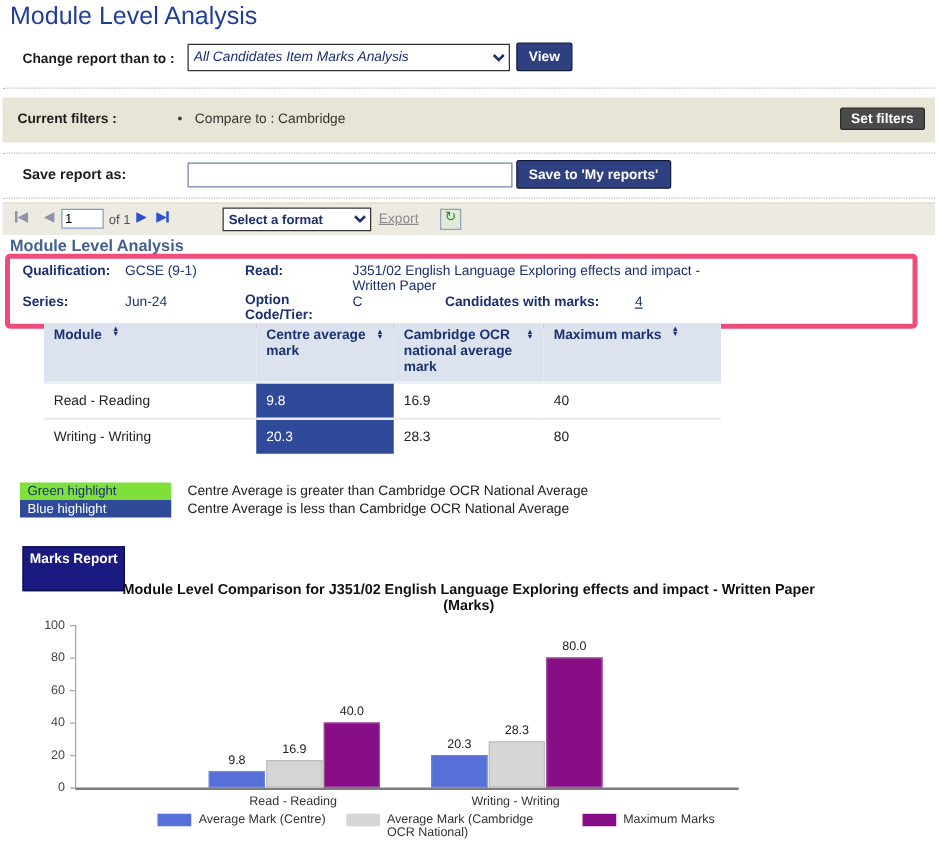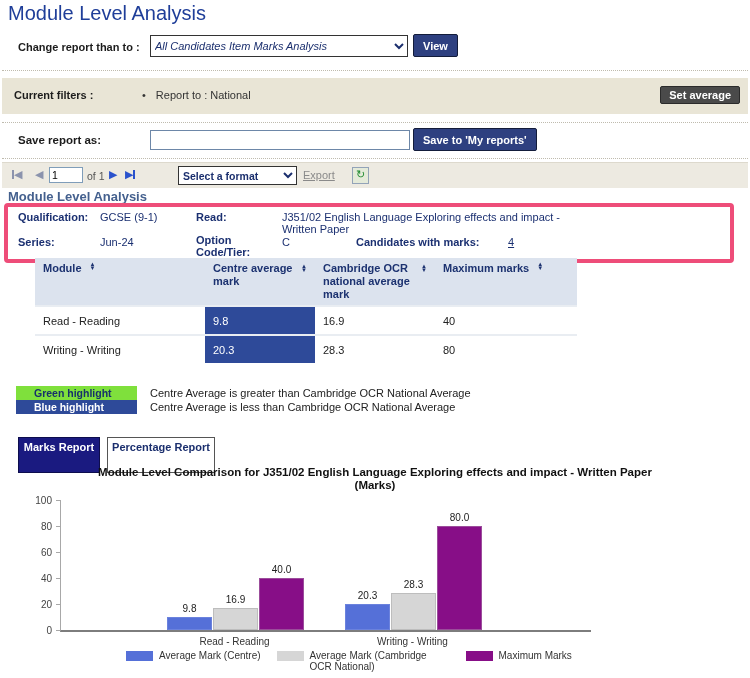--- a/index.html
+++ b/index.html
@@ -66,21 +66,21 @@
   tr.bold-row td{font-weight:bold;}
   td.centre-cell{color:#fff;}
   .centre-link{color:#fff;font-weight:bold;text-decoration:underline;cursor:pointer;}
   .sort{color:#1c3270;font-size:6px;line-height:4px;display:inline-block;vertical-align:2px;margin-left:8px;cursor:pointer;}
   .sort span{display:block;}
   .sort-abs{position:absolute;right:8px;top:6px;margin-left:0;}
 
   
   .key-row{left:16px;height:14px;font-size:10.5px;line-height:14px;}
   #key-green{top:386px;} #key-blue{top:400px;}
-  .key-swatch{position:absolute;left:0;top:0;width:121px;height:14px;padding-left:18px;box-sizing:border-box;font-weight:bold;}
+  .key-swatch{position:absolute;left:0;top:0;width:121px;height:14px;padding-left:6px;box-sizing:border-box;}
   #key-green .key-swatch{color:#17306b;}
   #key-blue .key-swatch{color:#fff;}
   .key-desc{position:absolute;left:134px;top:0;width:480px;color:#222;font-size:11px;}
 
   
   .tab{position:absolute;top:437px;height:36px;font-size:11px;font-weight:bold;text-align:center;line-height:19px;cursor:pointer;box-sizing:border-box;}
   #tab-marks{left:18px;width:82px;background:#1a1a80;color:#fff;border:1px solid #0d0d4d;}
   #tab-percentage{left:107px;width:108px;background:#fff;color:#1b2f6e;border:1px solid #555;}
 
   
@@ -107,22 +107,22 @@
   <div class="abs" id="report-type-label">Change report than to :</div>
   <select class="abs" id="report-type-select">
     <option>All Candidates Item Marks Analysis</option>
   </select>
   <button class="abs navy-btn" id="view-btn">View</button>
 
   <div class="abs dotted" id="dot1"></div>
 
   <div class="abs" id="filters-bar">
     <span class="abs" id="filters-label">Current filters :</span>
-    <span class="abs" id="filter-item"><span id="filter-bullet">•</span><span>Report to : National</span></span>
-    <button id="set-filters-btn">Set average</button>
+    <span class="abs" id="filter-item"><span id="filter-bullet">•</span><span>Compare to : Cambridge</span></span>
+    <button id="set-filters-btn">Set filters</button>
   </div>
 
   <div class="abs dotted" id="dot2"></div>
 
   <span class="abs" id="save-label">Save report as:</span>
   <input class="abs" id="save-input" value="" style="">
   <button class="abs navy-btn" id="save-btn">Save to 'My reports'</button>
 
   <div class="abs dotted" id="dot3"></div>
 
@@ -197,21 +197,20 @@
   <div class="abs key-row" id="key-green">
     <span class="key-swatch" style="background: rgb(127, 224, 60);">Green highlight</span>
     <span class="key-desc">Centre Average is greater than Cambridge OCR National Average</span>
   </div>
   <div class="abs key-row" id="key-blue">
     <span class="key-swatch" style="background: rgb(46, 74, 153);">Blue highlight</span>
     <span class="key-desc">Centre Average is less than Cambridge OCR National Average</span>
   </div>
 
   <div class="tab" id="tab-marks">Marks Report</div>
-  <div class="tab" id="tab-percentage">Percentage Report</div>
 
   <div class="abs" id="chart-title">Module Level Comparison for J351/02 English Language Exploring effects and impact - Written Paper (Marks)</div>
 
   <div class="abs" id="chart">
     <div id="plot">
         <div class="bar" style="left: 106px; width: 45px; height: 13px; background: rgb(85, 112, 216); border-color: rgb(107, 130, 221);"></div>
         <div class="val-label" style="left: 96px; width: 65px; bottom: 16px;">9.8</div>
         <div class="bar" style="left: 152px; width: 45px; height: 22px; background: rgb(214, 214, 214); border-color: rgb(189, 189, 189);"></div>
         <div class="val-label" style="left: 142px; width: 65px; bottom: 25px;">16.9</div>
         <div class="bar" style="left: 198px; width: 45px; height: 52px; background: rgb(135, 14, 135); border-color: rgb(155, 77, 155);"></div>

